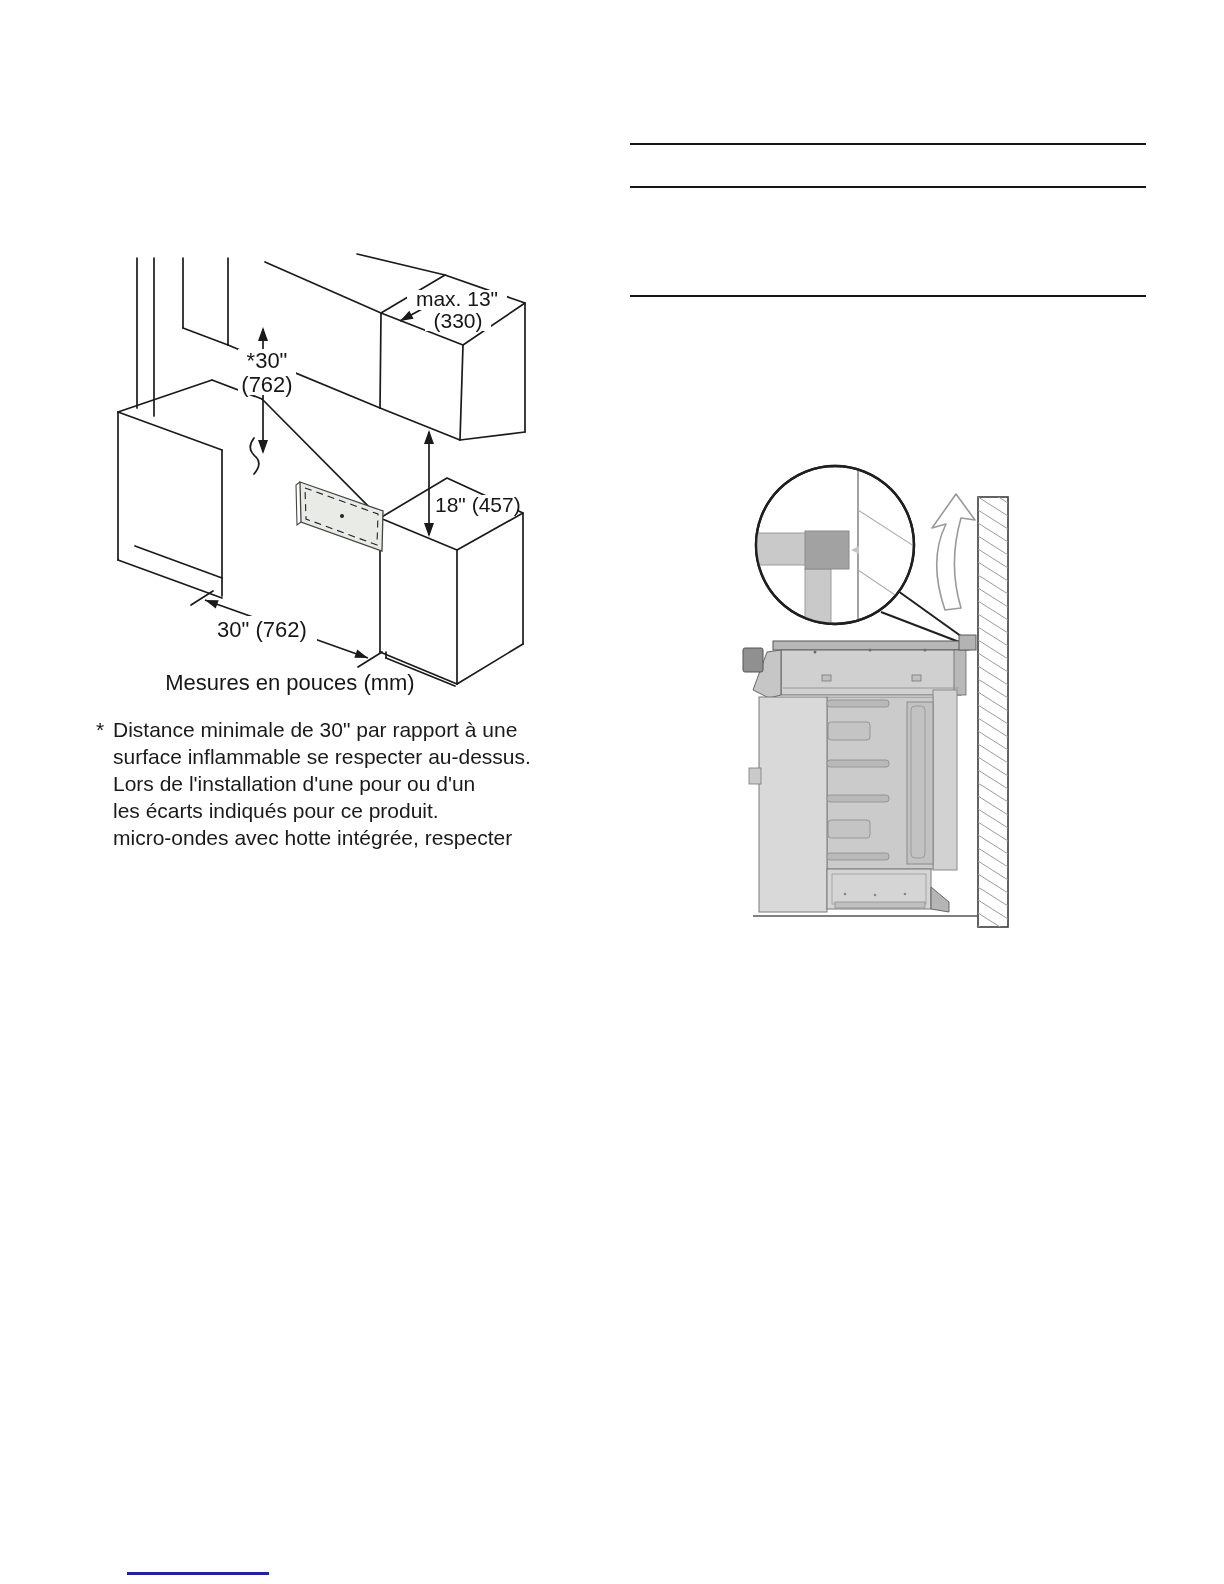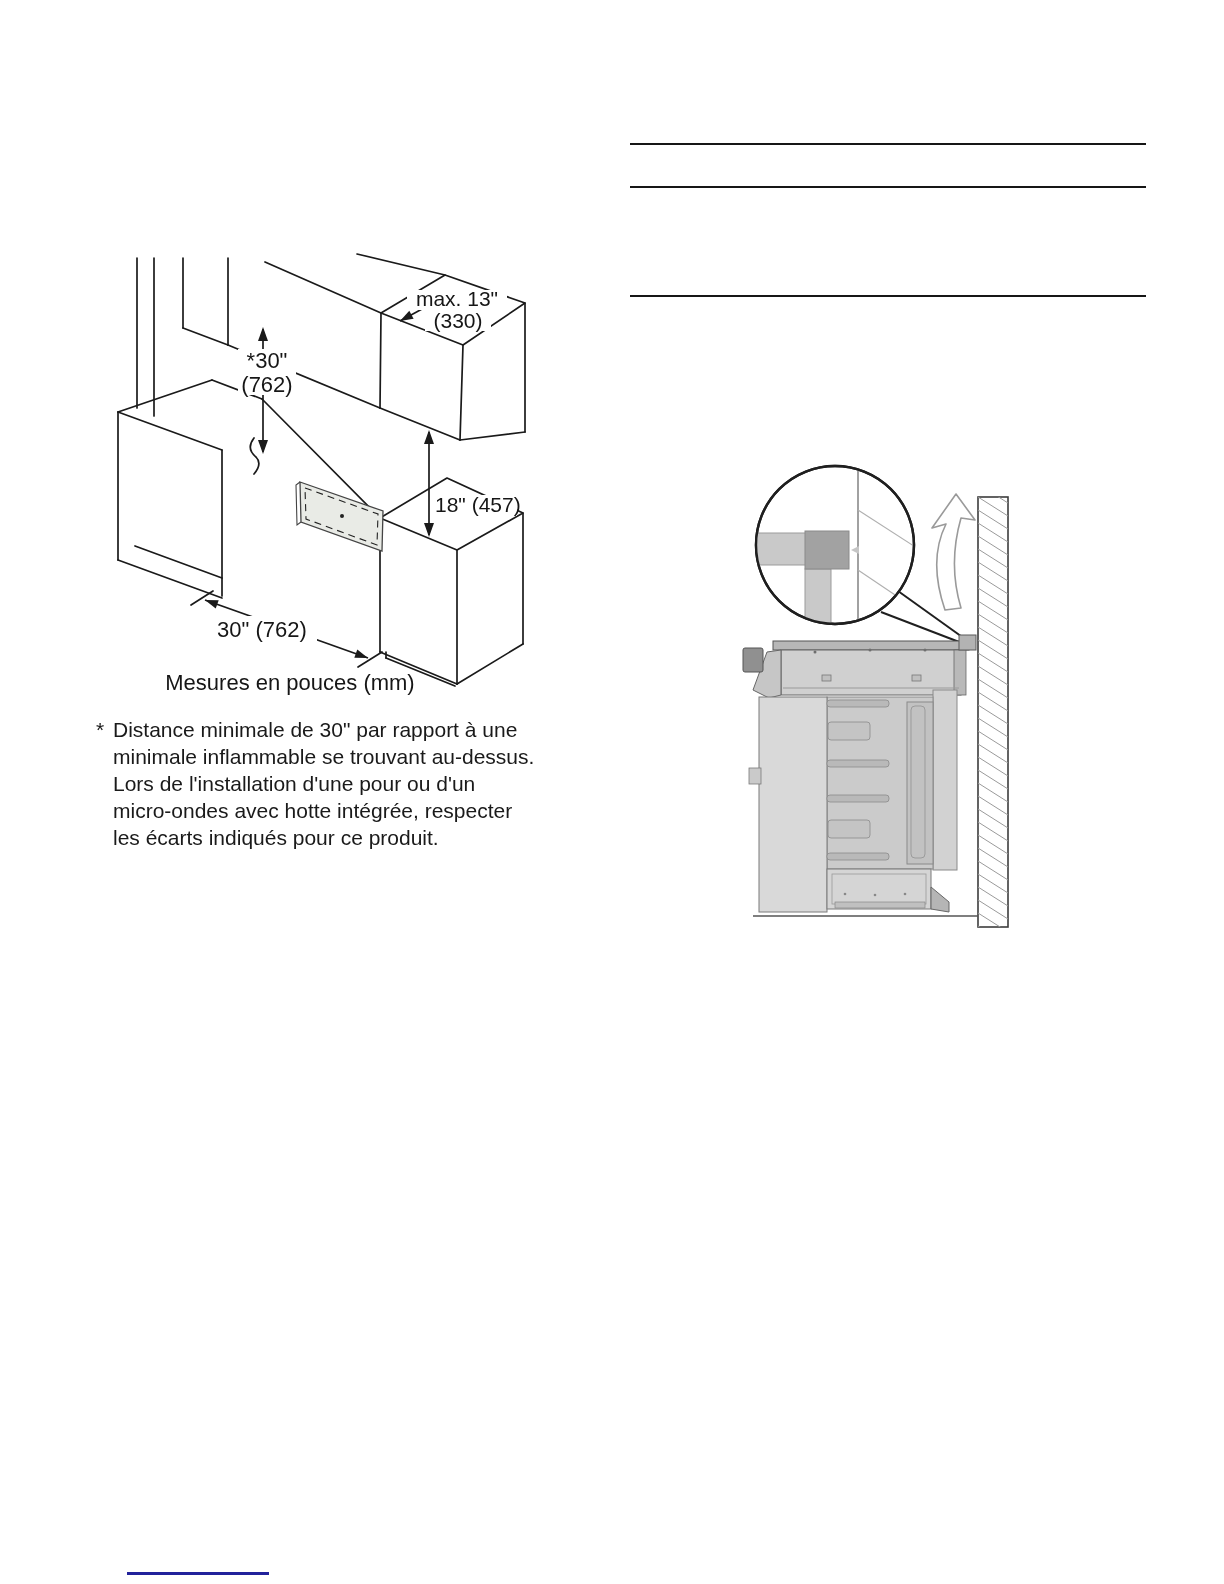--- a/index.html
+++ b/index.html
@@ -114,24 +114,24 @@
       <text x="340" y="264" font-size="21" text-anchor="start">18" (457)</text>
       <rect x="114" y="368" width="108" height="26" fill="#ffffff"></rect>
       <text x="167" y="389" font-size="22" text-anchor="middle">30" (762)</text>
       <text x="195" y="442" font-size="22" text-anchor="middle">Mesures en pouces (mm)</text>
     </g>
   </svg>
 
   <div class="footnote">
     <span class="marker">*</span>
     <div class="fline">Distance minimale de 30" par rapport à une</div>
-    <div class="fline">minimale inflammable se trouvant au-dessus.</div>
+    <div class="fline">surface inflammable se respecter au-dessus.</div>
     <div class="fline">Lors de l'installation d'une pour ou d'un</div>
+    <div class="fline">les écarts indiqués pour ce produit.</div>
     <div class="fline">micro-ondes avec hotte intégrée, respecter</div>
-    <div class="fline">les écarts indiqués pour ce produit.</div>
   </div>
 
   <svg class="fig" style="left:735px;top:450px;" width="290" height="490" viewBox="0 0 290 490">
     <defs>
       <clipPath id="circleClip">
           <circle cx="100" cy="95" r="79"></circle>
         </clipPath>
       <clipPath id="wallClip">
           <rect x="243" y="47" width="30" height="430"></rect>
         </clipPath>

